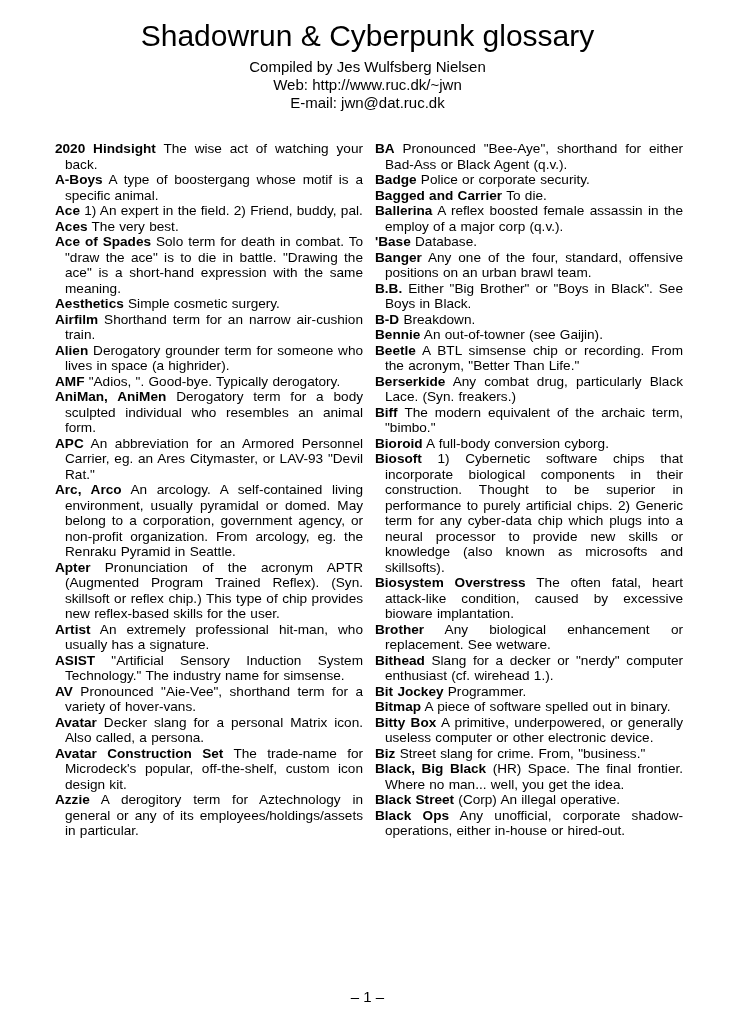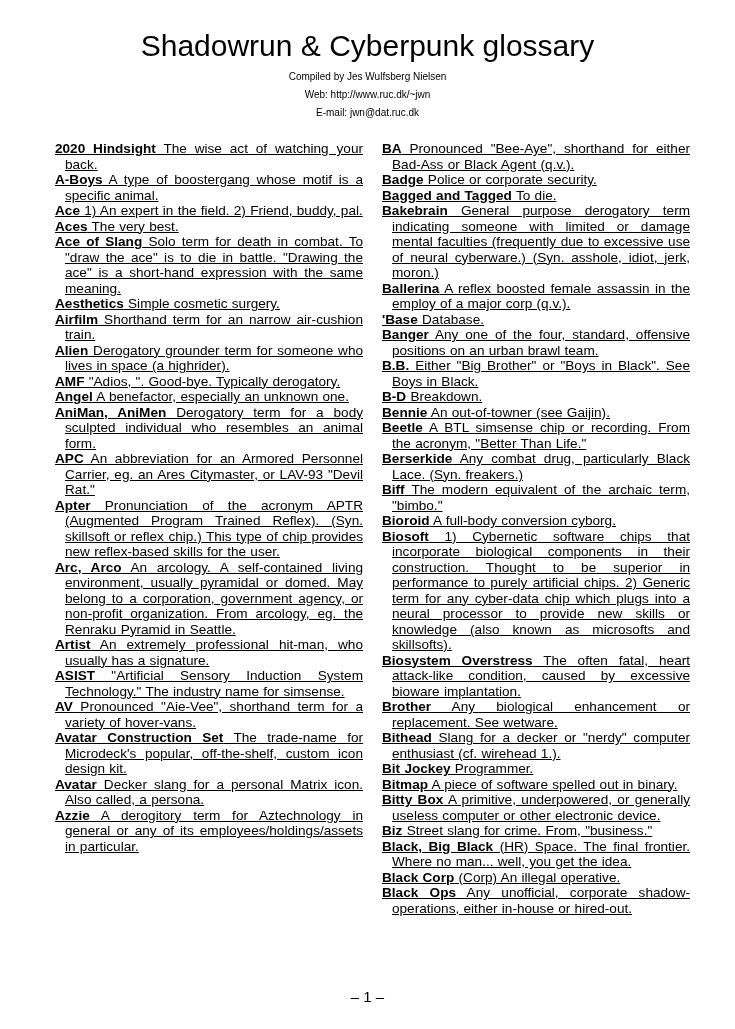--- a/index.html
+++ b/index.html
@@ -10,43 +10,42 @@
   .page {
     position: relative;
     width: 735px;
     height: 1029px;
     background: #ffffff;
     color: #000000;
     font-family: "Liberation Sans", sans-serif;
     overflow: hidden;
   }
   .doc-header {
-    padding-top: 30px;
+    padding-top: 20px;
     text-align: center;
   }
   .doc-title {
     margin: 0 0 6px 0;
     font-size: 30px;
     font-weight: 400;
     line-height: 32px;
     letter-spacing: 0px;
   }
   .doc-subline {
-    font-size: 10px;
+    font-size: 15px;
     line-height: 18px;
     font-weight: 400;
   }
   .columns {
     position: absolute;
     top: 141px;
     left: 55px;
     width: 635px;
     display: flex;
-    gap: 19px;
-    text-decoration: underline;
+    gap: 12px;
   }
   .col {
     width: 308px;
   }
   .entry {
     margin: 0;
     font-size: 13.6px;
     line-height: 15.5px;
     text-align: justify;
     padding-left: 10px;
@@ -77,62 +76,60 @@
     <div class="doc-subline">Web: http://www.ruc.dk/~jwn</div>
     <div class="doc-subline">E-mail: jwn@dat.ruc.dk</div>
   </header>
 
   <main class="columns">
     <section class="col">
         <p class="entry"><b>2020 Hindsight</b> The wise act of watching your back.</p>
         <p class="entry"><b>A-Boys</b> A type of boostergang whose motif is a specific animal.</p>
         <p class="entry"><b>Ace</b> 1) An expert in the field. 2) Friend, buddy, pal.</p>
         <p class="entry"><b>Aces</b> The very best.</p>
-        <p class="entry"><b>Ace of Slang</b> Solo term for death in combat. To "draw the ace" is to die in battle. "Drawing the ace" is a short-hand expression with the same meaning.</p>
+        <p class="entry"><b>Ace of Spades</b> Solo term for death in combat. To "draw the ace" is to die in battle. "Drawing the ace" is a short-hand expression with the same meaning.</p>
         <p class="entry"><b>Aesthetics</b> Simple cosmetic surgery.</p>
         <p class="entry"><b>Airfilm</b> Shorthand term for an narrow air-cushion train.</p>
         <p class="entry"><b>Alien</b> Derogatory grounder term for someone who lives in space (a highrider).</p>
         <p class="entry"><b>AMF</b> "Adios, ". Good-bye. Typically derogatory.</p>
-        <p class="entry"><b>Angel</b> A benefactor, especially an unknown one.</p>
         <p class="entry"><b>AniMan, AniMen</b> Derogatory term for a body sculpted individual who resembles an animal form.</p>
         <p class="entry"><b>APC</b> An abbreviation for an Armored Personnel Carrier, eg. an Ares Citymaster, or LAV-93 "Devil Rat."</p>
+        <p class="entry"><b>Arc, Arco</b> An arcology. A self-contained living environment, usually pyramidal or domed. May belong to a corporation, government agency, or non-profit organization. From arcology, eg. the Renraku Pyramid in Seattle.</p>
         <p class="entry"><b>Apter</b> Pronunciation of the acronym APTR (Augmented Program Trained Reflex). (Syn. skillsoft or reflex chip.) This type of chip provides new reflex-based skills for the user.</p>
-        <p class="entry"><b>Arc, Arco</b> An arcology. A self-contained living environment, usually pyramidal or domed. May belong to a corporation, government agency, or non-profit organization. From arcology, eg. the Renraku Pyramid in Seattle.</p>
         <p class="entry"><b>Artist</b> An extremely professional hit-man, who usually has a signature.</p>
         <p class="entry"><b>ASIST</b> "Artificial Sensory Induction System Technology." The industry name for simsense.</p>
         <p class="entry"><b>AV</b> Pronounced "Aie-Vee", shorthand term for a variety of hover-vans.</p>
+        <p class="entry"><b>Avatar</b> Decker slang for a personal Matrix icon. Also called, a persona.</p>
         <p class="entry"><b>Avatar Construction Set</b> The trade-name for Microdeck's popular, off-the-shelf, custom icon design kit.</p>
-        <p class="entry"><b>Avatar</b> Decker slang for a personal Matrix icon. Also called, a persona.</p>
         <p class="entry"><b>Azzie</b> A derogitory term for Aztechnology in general or any of its employees/holdings/assets in particular.</p>
       </section>
     <section class="col">
         <p class="entry"><b>BA</b> Pronounced "Bee-Aye", shorthand for either Bad-Ass or Black Agent (q.v.).</p>
         <p class="entry"><b>Badge</b> Police or corporate security.</p>
-        <p class="entry"><b>Bagged and Tagged</b> To die.</p>
-        <p class="entry"><b>Bakebrain</b> General purpose derogatory term indicating someone with limited or damage mental faculties (frequently due to excessive use of neural cyberware.) (Syn. asshole, idiot, jerk, moron.)</p>
+        <p class="entry"><b>Bagged and Carrier</b> To die.</p>
         <p class="entry"><b>Ballerina</b> A reflex boosted female assassin in the employ of a major corp (q.v.).</p>
         <p class="entry"><b>'Base</b> Database.</p>
         <p class="entry"><b>Banger</b> Any one of the four, standard, offensive positions on an urban brawl team.</p>
         <p class="entry"><b>B.B.</b> Either "Big Brother" or "Boys in Black". See Boys in Black.</p>
         <p class="entry"><b>B-D</b> Breakdown.</p>
         <p class="entry"><b>Bennie</b> An out-of-towner (see Gaijin).</p>
         <p class="entry"><b>Beetle</b> A BTL simsense chip or recording. From the acronym, "Better Than Life."</p>
         <p class="entry"><b>Berserkide</b> Any combat drug, particularly Black Lace. (Syn. freakers.)</p>
         <p class="entry"><b>Biff</b> The modern equivalent of the archaic term, "bimbo."</p>
         <p class="entry"><b>Bioroid</b> A full-body conversion cyborg.</p>
         <p class="entry"><b>Biosoft</b> 1) Cybernetic software chips that incorporate biological components in their construction. Thought to be superior in performance to purely artificial chips. 2) Generic term for any cyber-data chip which plugs into a neural processor to provide new skills or knowledge (also known as microsofts and skillsofts).</p>
         <p class="entry"><b>Biosystem Overstress</b> The often fatal, heart attack-like condition, caused by excessive bioware implantation.</p>
         <p class="entry"><b>Brother</b> Any biological enhancement or replacement. See wetware.</p>
         <p class="entry"><b>Bithead</b> Slang for a decker or "nerdy" computer enthusiast (cf. wirehead 1.).</p>
         <p class="entry"><b>Bit Jockey</b> Programmer.</p>
         <p class="entry"><b>Bitmap</b> A piece of software spelled out in binary.</p>
         <p class="entry"><b>Bitty Box</b> A primitive, underpowered, or generally useless computer or other electronic device.</p>
         <p class="entry"><b>Biz</b> Street slang for crime. From, "business."</p>
         <p class="entry"><b>Black, Big Black</b> (HR) Space. The final frontier. Where no man... well, you get the idea.</p>
-        <p class="entry"><b>Black Corp</b> (Corp) An illegal operative.</p>
+        <p class="entry"><b>Black Street</b> (Corp) An illegal operative.</p>
         <p class="entry"><b>Black Ops</b> Any unofficial, corporate shadow-operations, either in-house or hired-out.</p>
       </section>
   </main>
 
   <footer class="doc-footer">
     <span>– 1 –</span>
   </footer>
 
 </div>
 

